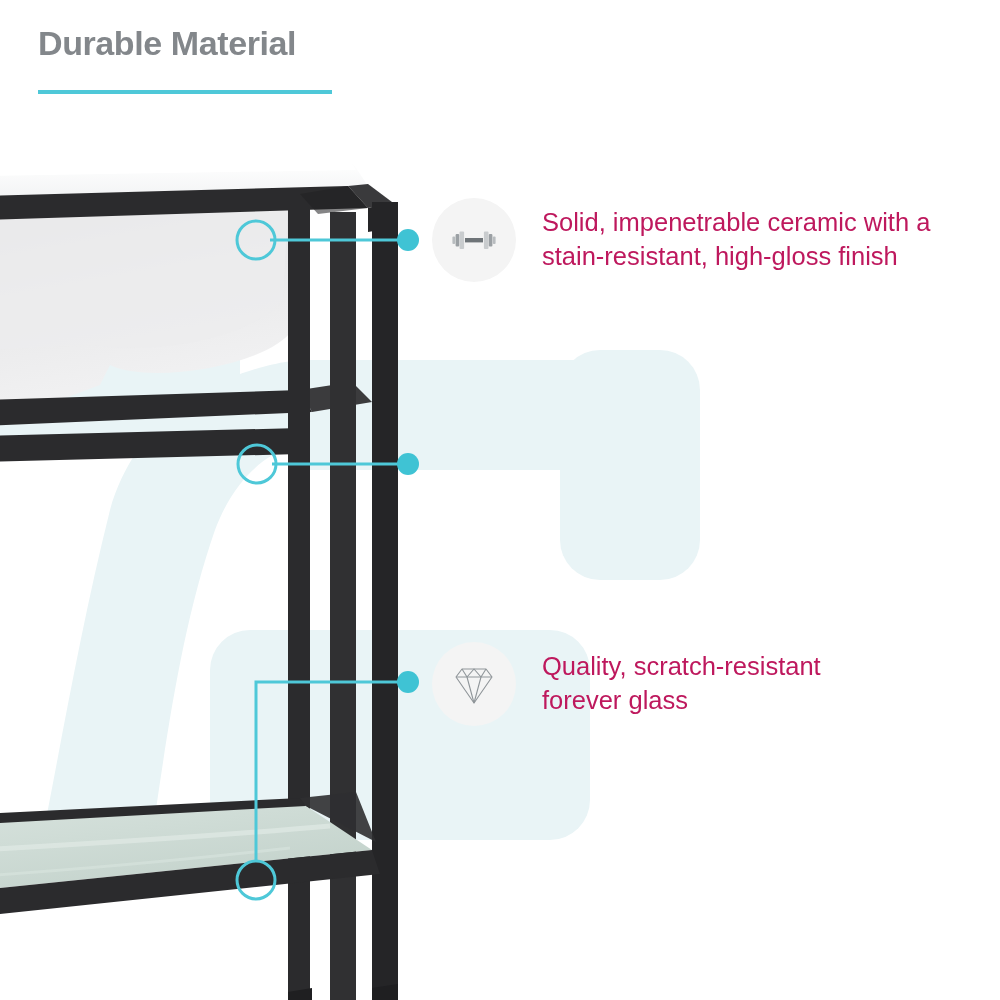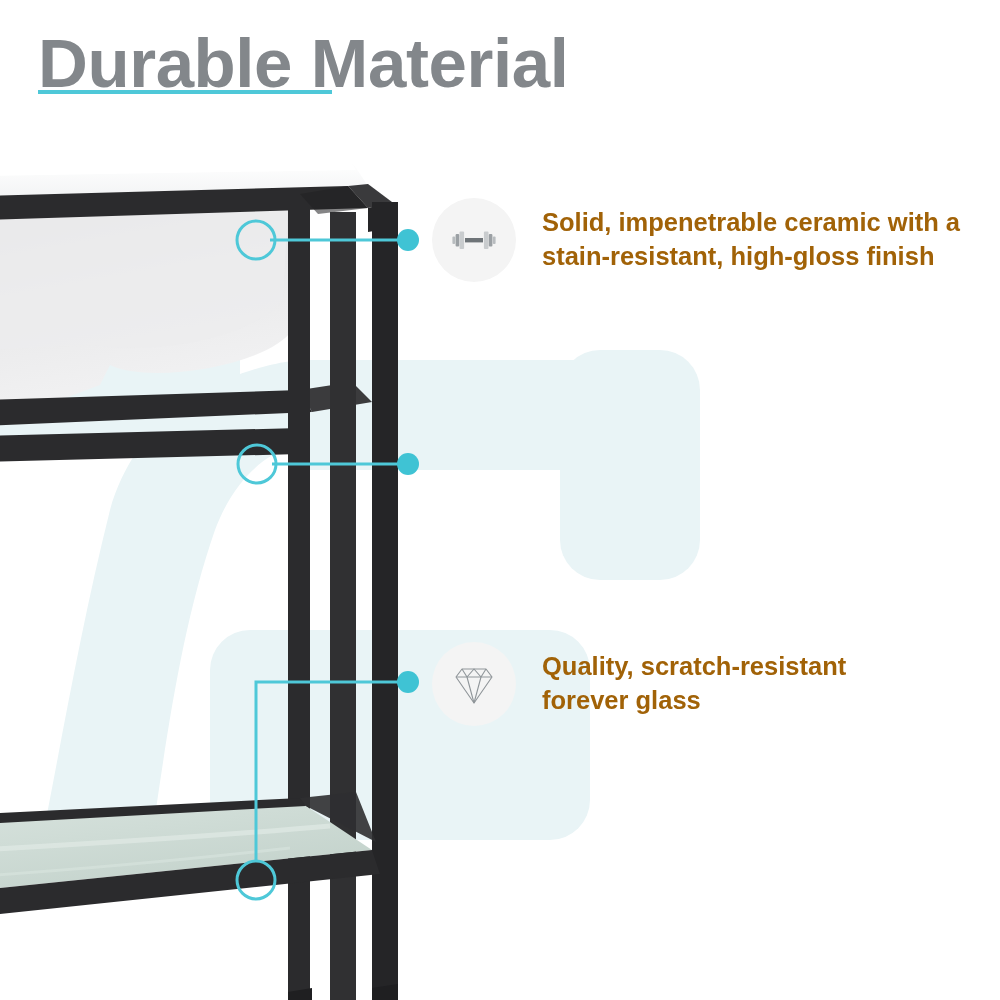--- a/index.html
+++ b/index.html
@@ -24,21 +24,21 @@
     width: 700px;
     height: 560px;
     pointer-events: none;
   }
 
   
   .title {
     position: absolute;
     left: 38px;
     top: 24px;
-    font-size: 69px;
+    font-size: 34px;
     font-weight: bold;
     color: #83878b;
     letter-spacing: -0.4px;
     white-space: nowrap;
     font-family: "Liberation Sans", sans-serif;
   }
   .title-underline {
     position: absolute;
     left: 38px;
     top: 90px;
@@ -99,22 +99,22 @@
     background: #f4f4f4;
     flex: 0 0 84px;
     display: flex;
     align-items: center;
     justify-content: center;
   }
   .callout-text {
     margin-left: 26px;
     font-size: 25.5px;
     line-height: 1.33;
-    color: #a16207;
-    font-weight: 700;
+    color: #be185d;
+    font-weight: 400;
     white-space: pre-line;
     font-family: "Liberation Sans", sans-serif;
   }
 
   
   .connectors {
     position: absolute;
     left: 0;
     top: 0;
     width: 1000px;

